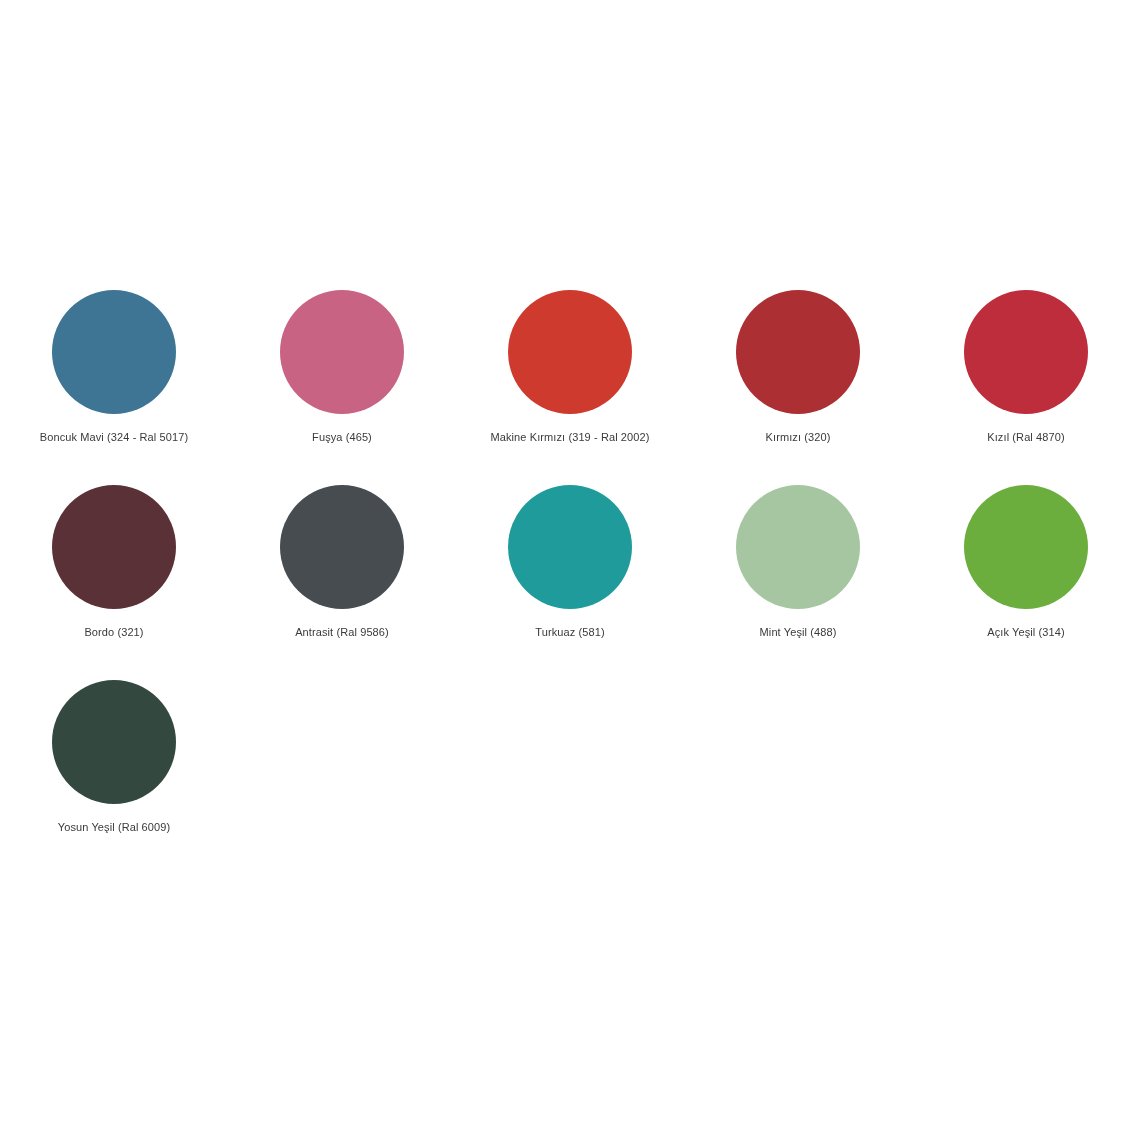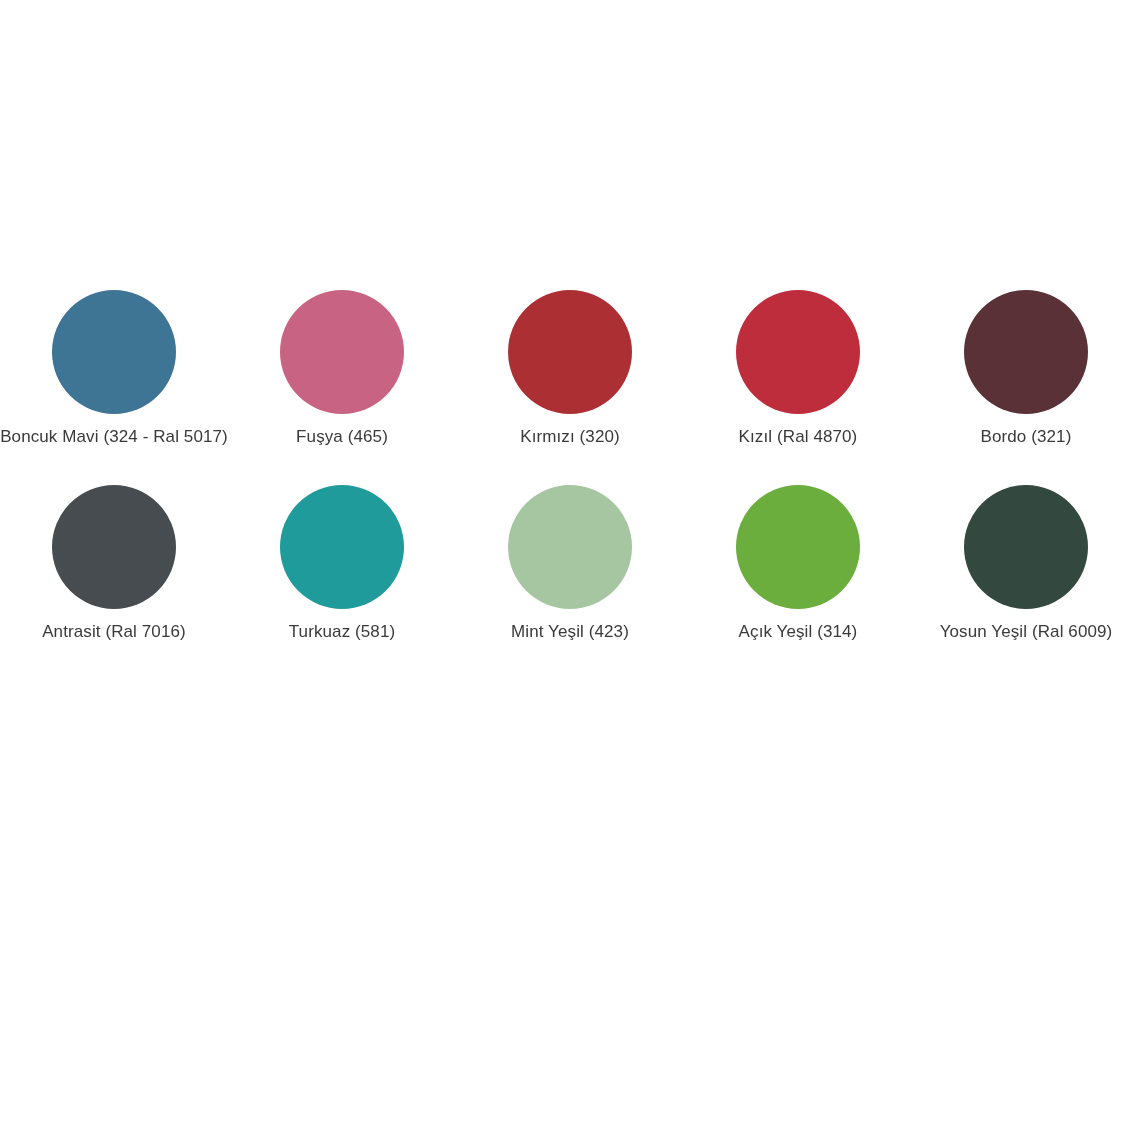--- a/index.html
+++ b/index.html
@@ -38,21 +38,21 @@
   }
   .swatch-disc {
     width: 124px;
     height: 124px;
     border-radius: 50%;
     margin-top: 0px;
     flex: none;
   }
   .swatch-label {
     margin-top: 16px;
-    font-size: 17px;
+    font-size: 11px;
     line-height: 14px;
     color: #3a3a3a;
     text-align: right;
     white-space: nowrap;
     letter-spacing: 0.1px;
   }
 </style>
 </head>
 <body>
 
@@ -60,42 +60,46 @@
   <div id="swatch-grid">
       <div class="swatch-cell">
         <div class="swatch-disc" style="background: rgb(62, 116, 148);"></div>
         <div class="swatch-label">Boncuk Mavi (324 - Ral 5017)</div>
       </div>
       <div class="swatch-cell">
         <div class="swatch-disc" style="background: rgb(201, 99, 131);"></div>
         <div class="swatch-label">Fuşya (465)</div>
       </div>
       <div class="swatch-cell">
+        <div class="swatch-disc" style="background: rgb(206, 59, 46);"></div>
+        <div class="swatch-label">Makine Kırmızı (319 - Ral 2002)</div>
+      </div>
+      <div class="swatch-cell">
         <div class="swatch-disc" style="background: rgb(171, 47, 51);"></div>
         <div class="swatch-label">Kırmızı (320)</div>
       </div>
       <div class="swatch-cell">
         <div class="swatch-disc" style="background: rgb(190, 45, 59);"></div>
         <div class="swatch-label">Kızıl (Ral 4870)</div>
       </div>
       <div class="swatch-cell">
         <div class="swatch-disc" style="background: rgb(91, 49, 56);"></div>
         <div class="swatch-label">Bordo (321)</div>
       </div>
       <div class="swatch-cell">
         <div class="swatch-disc" style="background: rgb(71, 76, 80);"></div>
-        <div class="swatch-label">Antrasit (Ral 7016)</div>
+        <div class="swatch-label">Antrasit (Ral 9586)</div>
       </div>
       <div class="swatch-cell">
         <div class="swatch-disc" style="background: rgb(31, 155, 155);"></div>
         <div class="swatch-label">Turkuaz (581)</div>
       </div>
       <div class="swatch-cell">
         <div class="swatch-disc" style="background: rgb(166, 198, 162);"></div>
-        <div class="swatch-label">Mint Yeşil (423)</div>
+        <div class="swatch-label">Mint Yeşil (488)</div>
       </div>
       <div class="swatch-cell">
         <div class="swatch-disc" style="background: rgb(107, 174, 62);"></div>
         <div class="swatch-label">Açık Yeşil (314)</div>
       </div>
       <div class="swatch-cell">
         <div class="swatch-disc" style="background: rgb(51, 72, 62);"></div>
         <div class="swatch-label">Yosun Yeşil (Ral 6009)</div>
       </div>
     </div>

